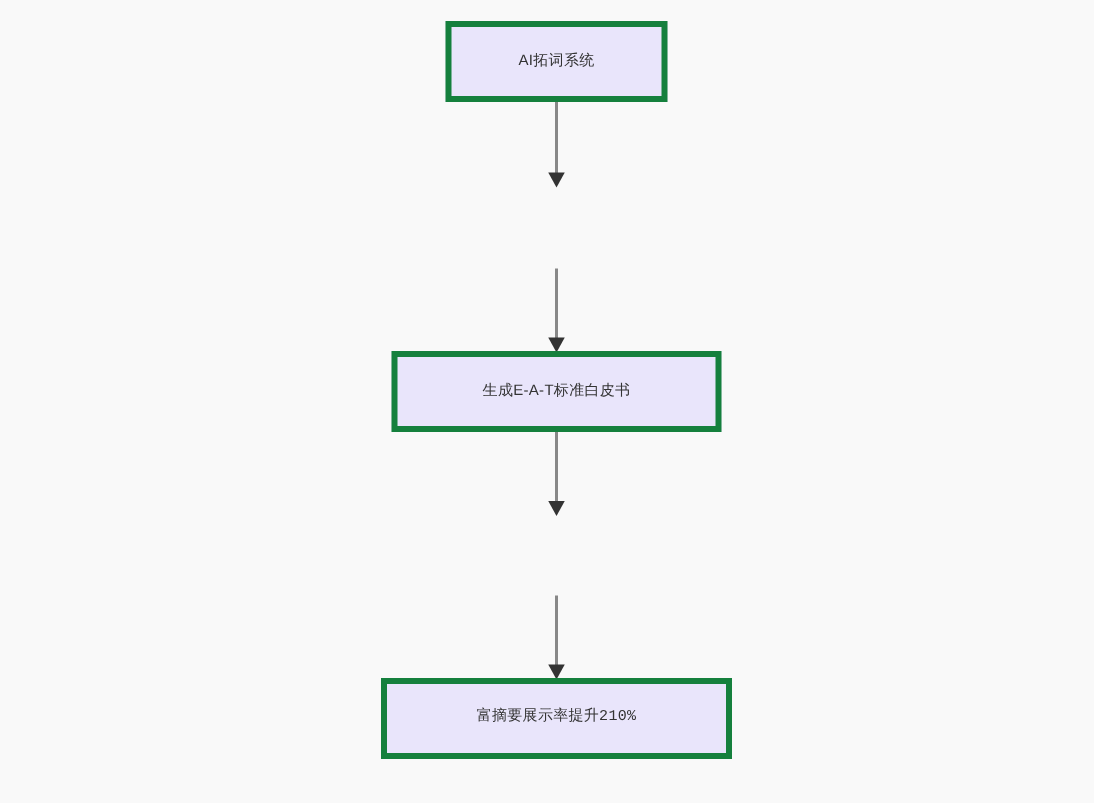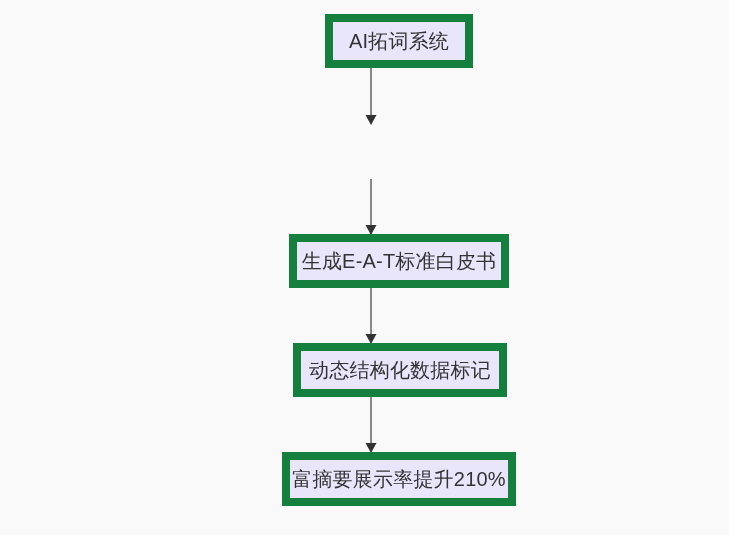--- a/index.html
+++ b/index.html
@@ -18,31 +18,30 @@
   #flowchart-canvas {
     position: relative;
     width: 729px;
     height: 535px;
   }
 
   .node {
     position: absolute;
     box-sizing: border-box;
     background: #e9e5fb;
-    border: 8px solid #15803d;
+    border: 4px solid #15803d;
     display: flex;
     align-items: center;
     justify-content: center;
     color: #333333;
-    font-size: 20px;
+    font-size: 10px;
     line-height: 1.2;
     letter-spacing: 0.2px;
     white-space: nowrap;
     user-select: none;
-    margin-left: 28px;
   }
 
   .node-label {
     display: block;
     text-align: center;
   }
 
   .edge {
     position: absolute;
     width: 30px;
@@ -81,26 +80,23 @@
 
   <div class="node" style="left:261px; top:234px; width:220px; height:54px;">
     <span class="node-label">生成E-A-T标准白皮书</span>
   </div>
 
   <svg class="edge" style="left:356px; top:288px; height:56px;" viewBox="0 0 30 56" preserveAspectRatio="none">
     <line class="edge-line" x1="15" y1="0" x2="15" y2="49"></line>
     <polygon class="edge-arrow" points="15,56 9.5,46 20.5,46"></polygon>
   </svg>
 
-  <div class="node" style="left:265px; top:343px; width:214px; height:54px;">
-    <span class="node-label">动态结构化数据标记</span>
-  </div>
 
   <svg class="edge" style="left:356px; top:397px; height:56px;" viewBox="0 0 30 56" preserveAspectRatio="none">
     <line class="edge-line" x1="15" y1="0" x2="15" y2="49"></line>
     <polygon class="edge-arrow" points="15,56 9.5,46 20.5,46"></polygon>
   </svg>
 
-  <div class="node" style="left:254px; top:452px; width:234px; height:54px;">
+  <div class="node" style="left:254px; top:452px; width:234px; height:54px;font-family:Liberation Mono, monospace;">
     <span class="node-label">富摘要展示率提升210%</span>
   </div>
 
 </div>
 
 </body></html>

